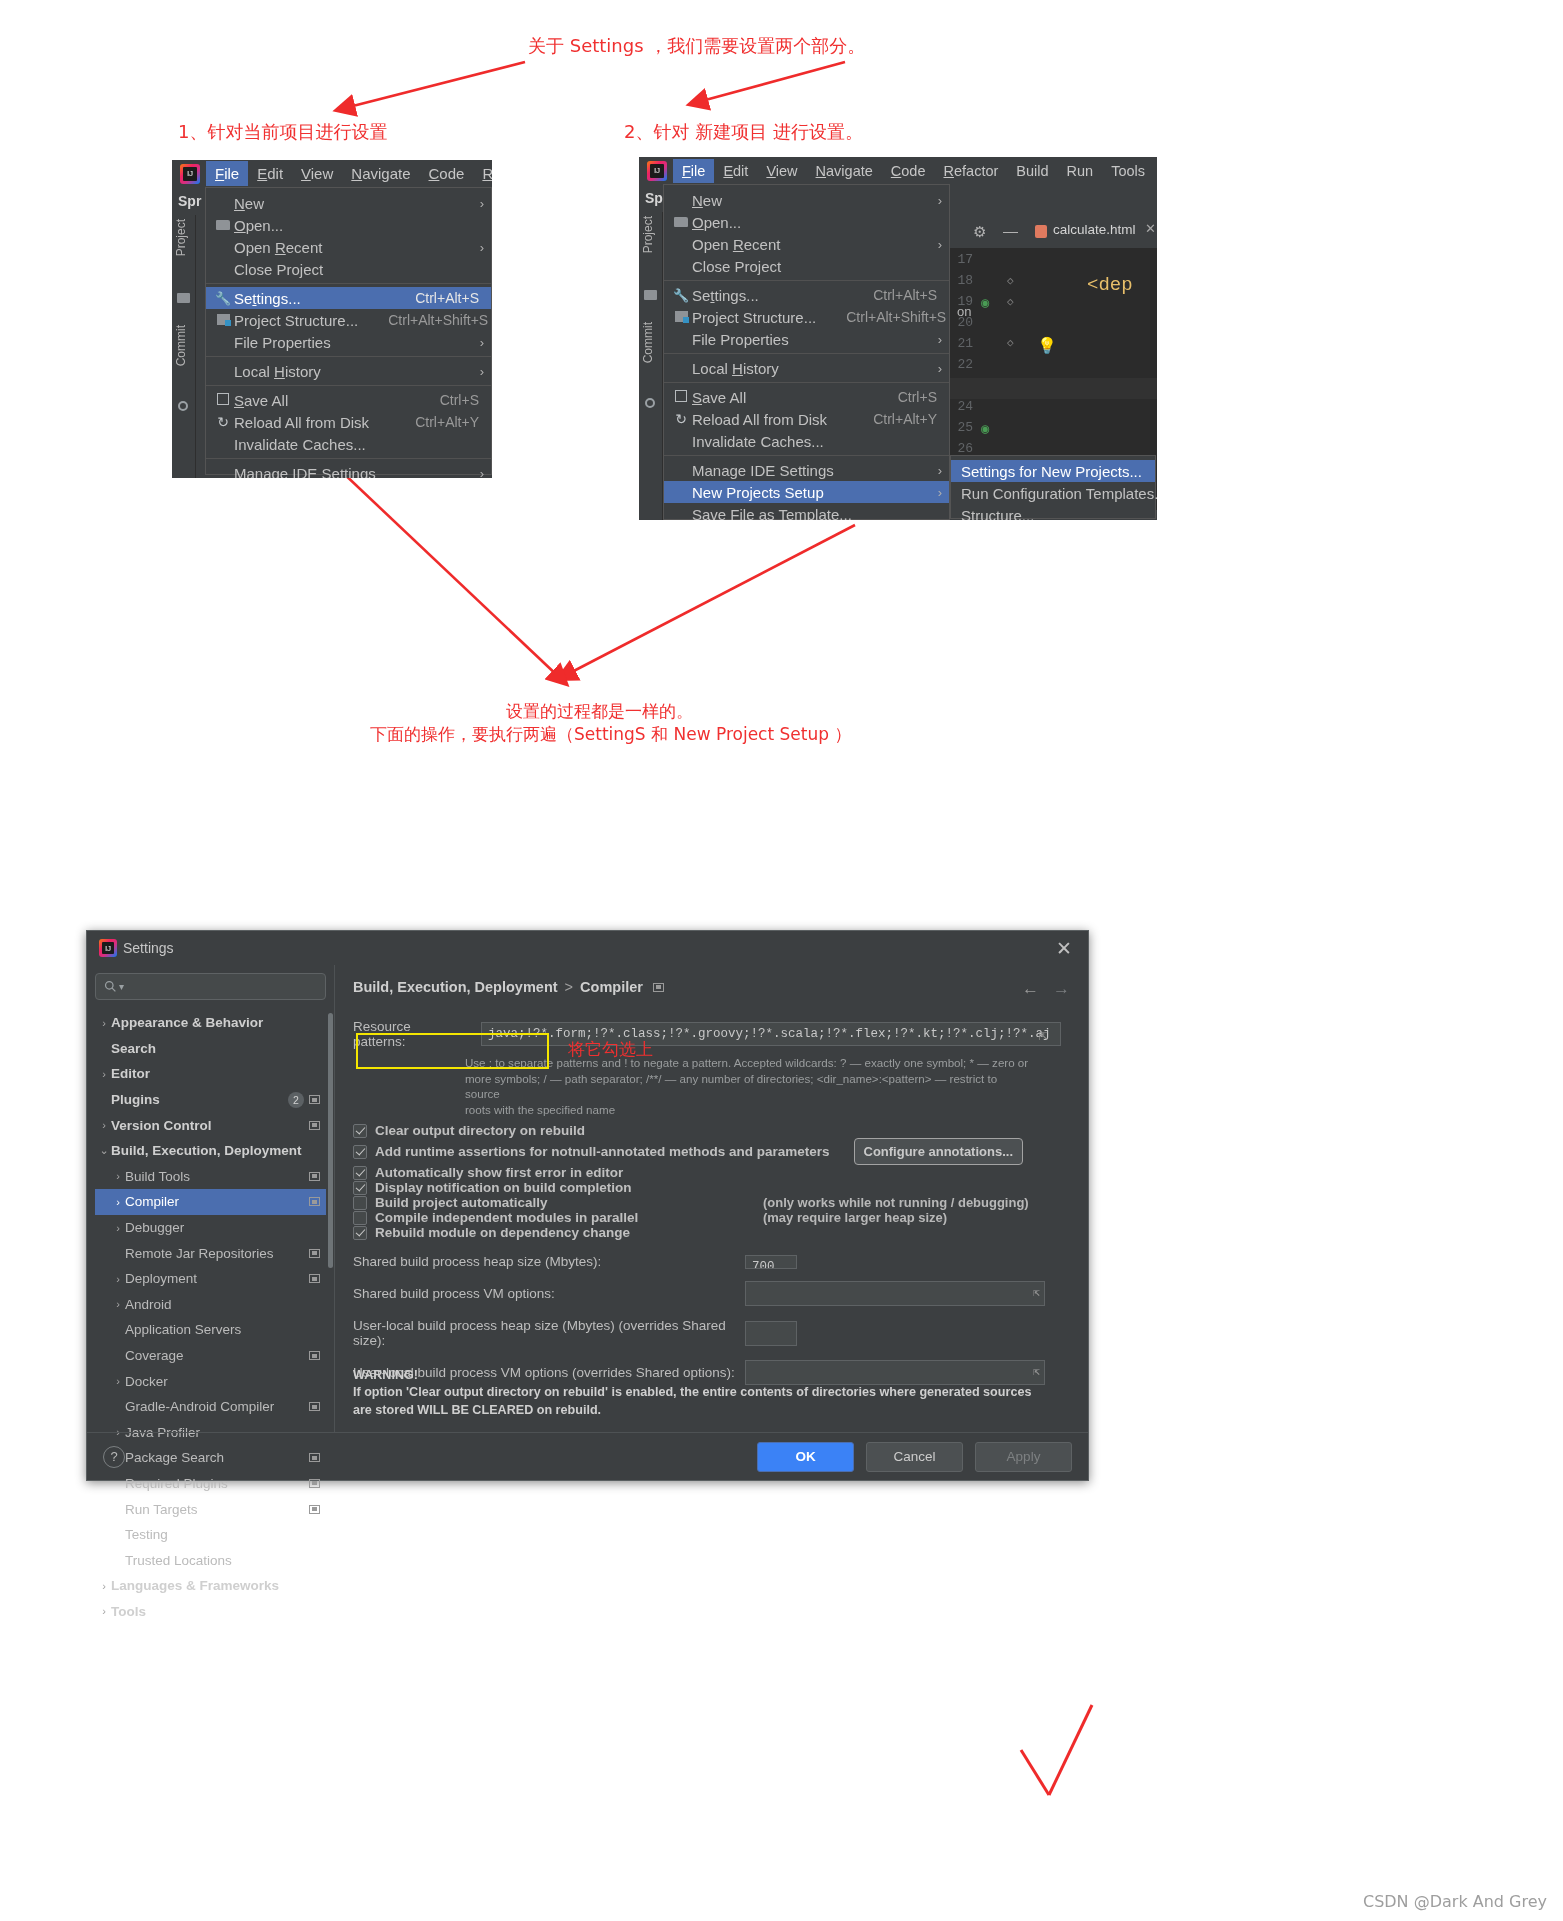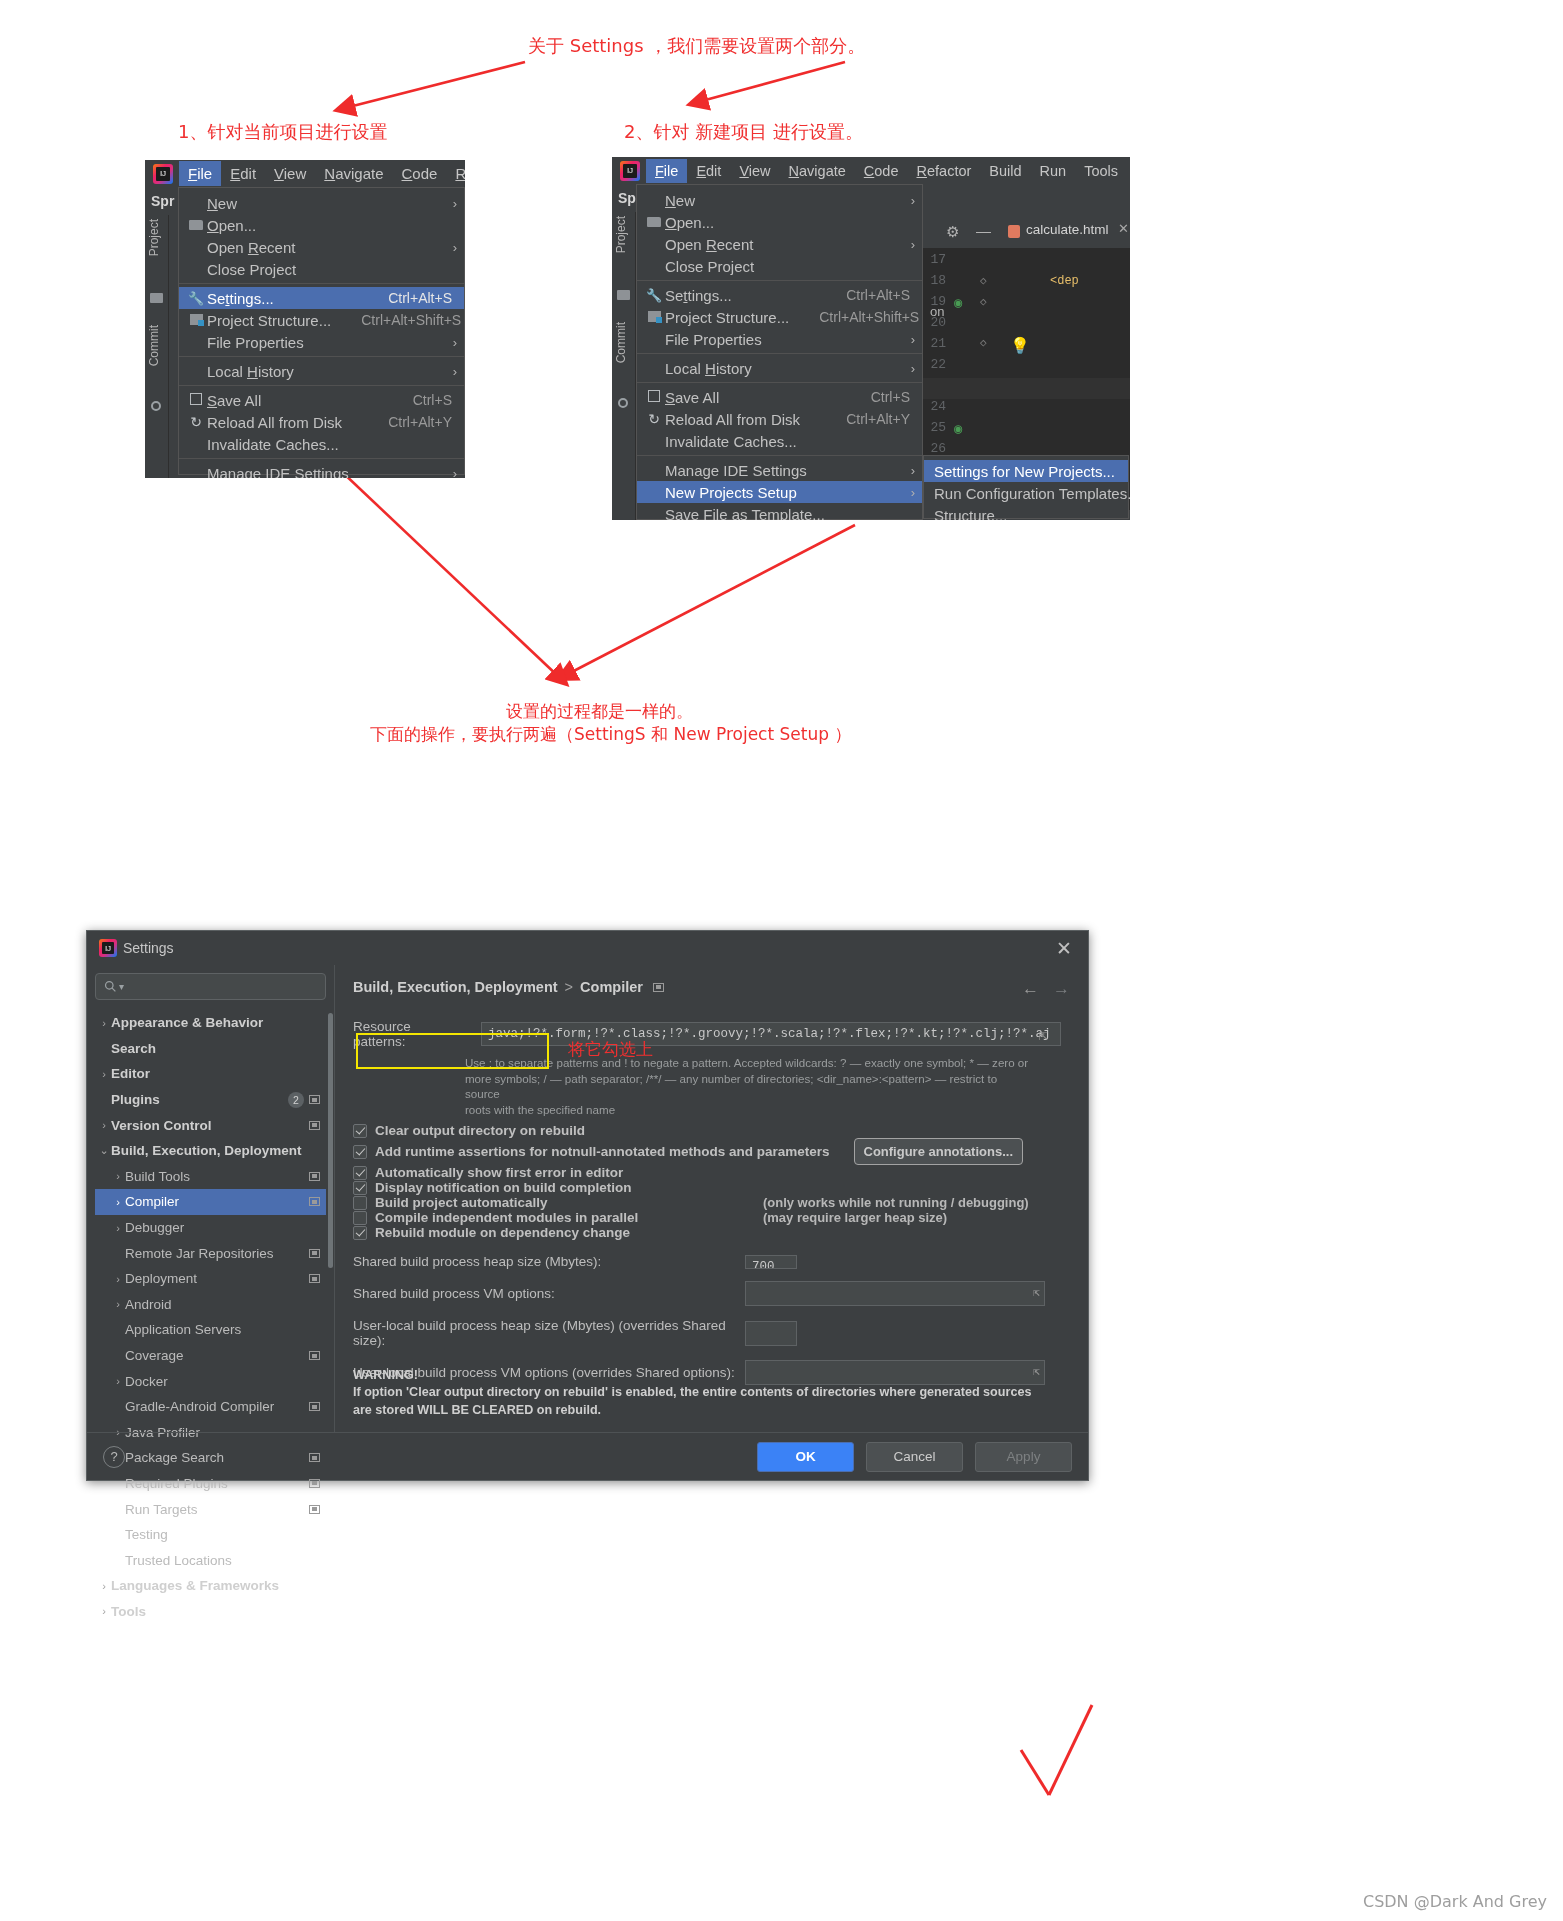--- a/index.html
+++ b/index.html
@@ -19,20 +19,21 @@
   }
   svg.anno { position:absolute; left:0; top:0; width:1563px; height:1921px; pointer-events:none; }
 
   
   .ide {
     position:absolute;
     background:#22c55e;
     color:#bbbbbb;
     font-family:"Liberation Sans", sans-serif;
     overflow:hidden;
+    margin-left:27px;
   }
   .menubar {
     height:27px;
     background:#3c3f41;
     display:flex;
     align-items:center;
     font-size:15px;
     color:#c6c6c6;
     padding-left:4px;
   }
@@ -347,21 +348,21 @@
           <div style="height:21px">18</div>
           <div style="height:21px">19</div>
         <div style="height:21px">20</div>
           <div style="height:21px">21</div>
           <div style="height:21px">22</div>
         <div style="height:21px; color:#a9b7c6">23</div>
           <div style="height:21px">24</div>
         <div style="height:21px">25</div>
           <div style="height:21px">26</div>
       </div>
-      <span style="position:absolute; left:140px; top:26px; color:#e8bf6a; font-size:12px;">&lt;dep</span>
+      <span style="position:absolute; left:150px; top:26px; color:#e8bf6a; font-size:19px;">&lt;dep</span>
       <span style="position:absolute; left:44px; top:46px; color:#499c54; font-size:14px;">◉</span>
       <span style="position:absolute; left:44px; top:172px; color:#499c54; font-size:14px;">◉</span>
       <span style="position:absolute; left:100px; top:88px; color:#ffc66d; font-size:16px;">💡</span>
       <span style="position:absolute; left:70px; top:26px; color:#787878; font-size:11px;">◇</span>
       <span style="position:absolute; left:70px; top:47px; color:#787878; font-size:11px;">◇</span>
       <span style="position:absolute; left:70px; top:88px; color:#787878; font-size:11px;">◇</span>
       <span style="position:absolute; left:0; top:130px; width:220px; height:21px; background:#323232;"></span>
     </div>
     <span style="position:absolute; left:318px; top:120px; color:#b4b4b4; font-size:13px;">on</span>
 

